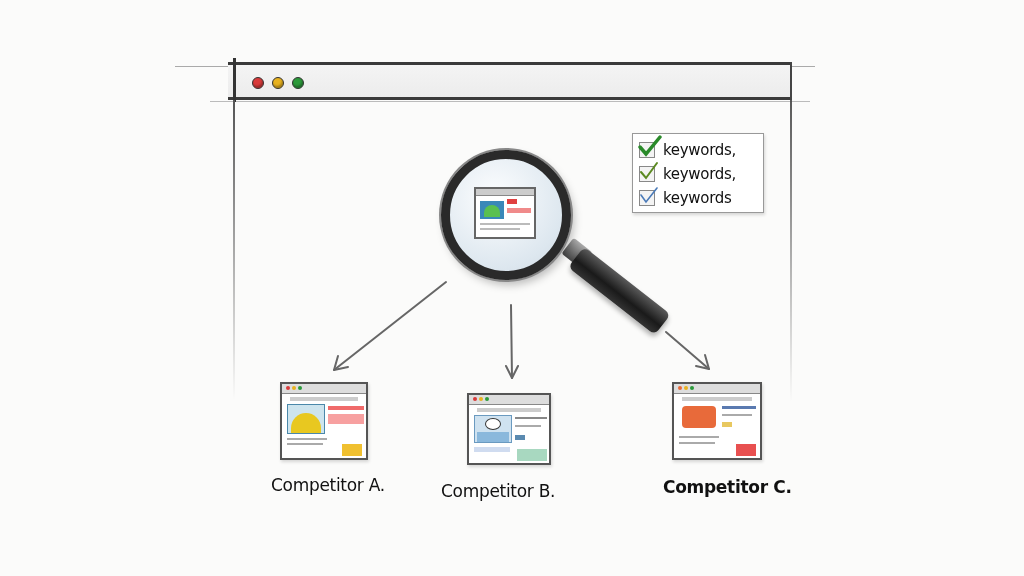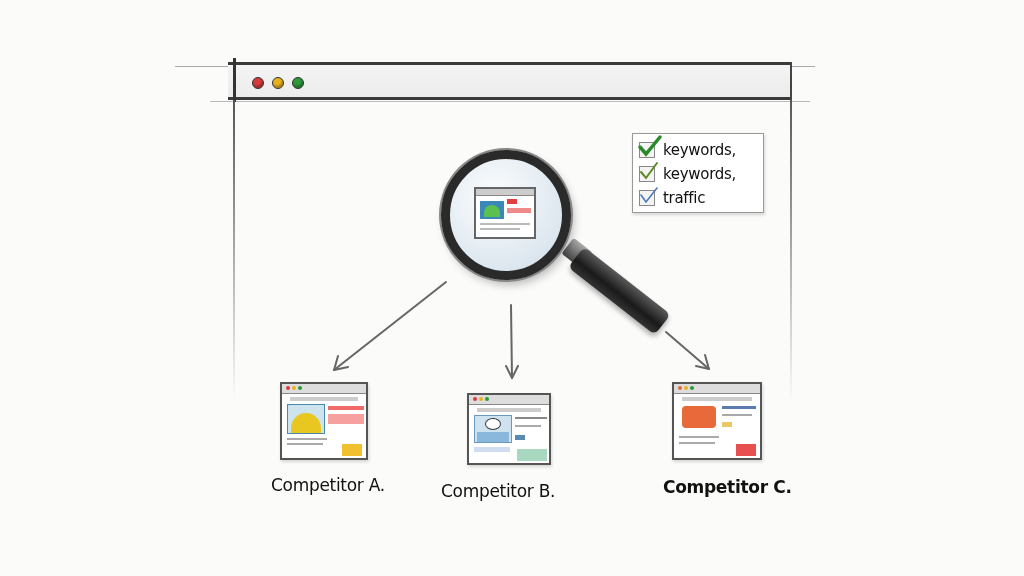--- a/index.html
+++ b/index.html
@@ -102,21 +102,21 @@
         </svg>
     </span>
     <span class="note-text">keywords,</span>
   </div>
   <div class="note-row">
     <span class="chk">
       <svg width="22" height="22" viewBox="0 0 22 22">
           <path d="M3 12 L8 19 L19 5" stroke="#4a7ab8" stroke-width="1.6" fill="none" stroke-linecap="round"></path>
         </svg>
     </span>
-    <span class="note-text">traffic</span>
+    <span class="note-text">keywords</span>
   </div>
 </div>
 
 <div class="abs collar"></div>
 <div class="abs handle"></div>
 <div class="abs lens">
   <div class="lens-inner">
     <div class="mini-bar" style="height:6px;background:#ccc;"></div>
     <div style="position:absolute;left:4px;top:12px;width:24px;height:18px;background:#3a88b8;">
       <div style="position:absolute;left:4px;top:4px;width:16px;height:12px;border-radius:8px 8px 0 0;background:#5ac050;"></div>

